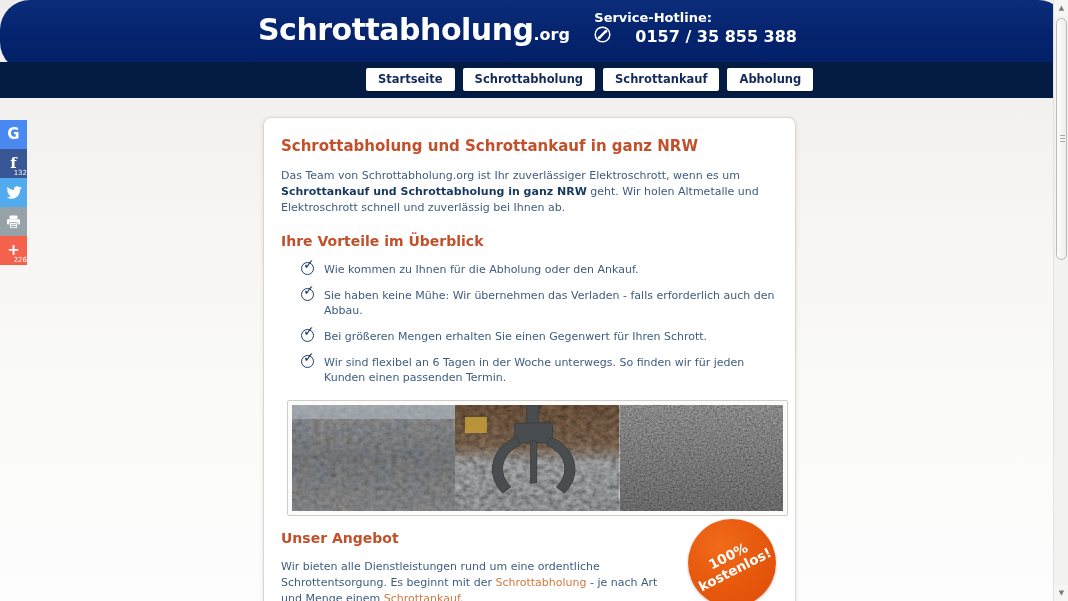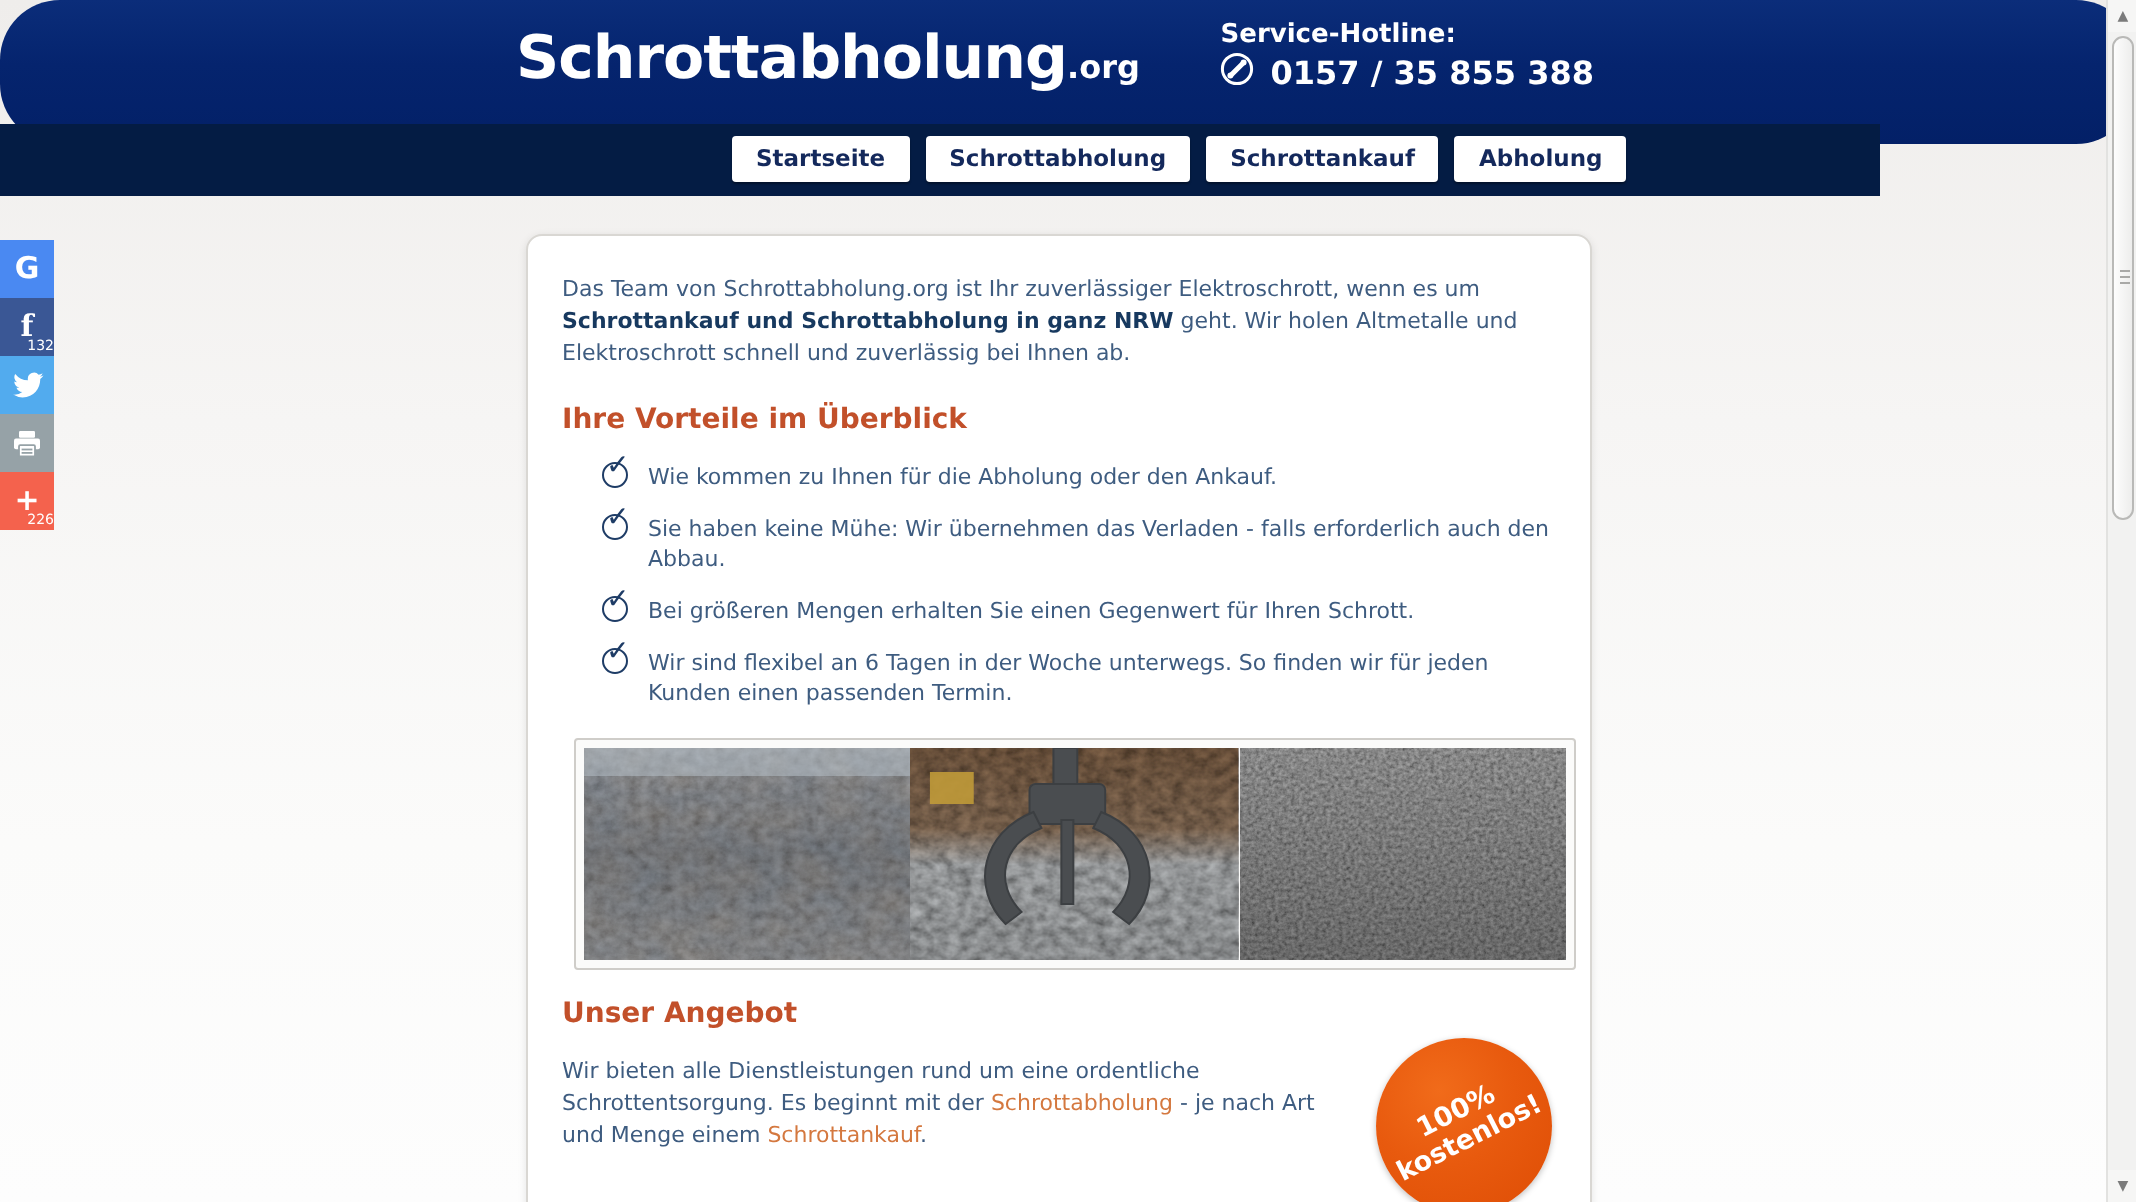--- a/index.html
+++ b/index.html
@@ -13,25 +13,25 @@
     background:linear-gradient(180deg,#efedeb 0%,#f6f5f4 35%,#fbfbfa 70%,#fdfdfd 100%); }
 
   
   .top-band { position:absolute; left:0; top:0; width:1068px; height:72px;
     background:linear-gradient(180deg,#0b2d7a 0%,#05246e 45%,#032067 100%);border-radius:30px; }
   .logo { position:absolute; left:258px; top:12px; color:#fff; cursor:pointer; white-space:nowrap; }
   .logo .main { font-size:30px; font-weight:bold; letter-spacing:-0.5px; }
   .logo .tld { font-size:16px; font-weight:600; }
   .hotline { position:absolute; right:271px; top:9px; text-align:left; color:#fff; }
   .hotline .lbl { font-size:13px; font-weight:bold; line-height:17px; }
-  .hotline .num-row { display:flex; align-items:center; justify-content:flex-end; gap:8px; }
+  .hotline .num-row { display:flex; align-items:center; justify-content:flex-end; gap:24px; }
   .hotline .num { font-size:16px; font-weight:bold; line-height:21px; }
 
   
-  .nav-band { position:absolute; left:0; top:62px; width:940px; height:36px;
+  .nav-band { position:absolute; left:0; top:62px; width:1068px; height:36px;
     background:#041c44; }
   .nav-row { position:absolute; left:366px; top:6px; display:flex; gap:8px; }
   .nav-btn { background:#fff; color:#14295c; font-size:11.5px; font-weight:bold;
     padding:0 12px; height:23px; line-height:23px; border-radius:2px; cursor:pointer;
     box-shadow:0 1px 1px rgba(0,0,0,.35); white-space:nowrap; }
 
   
   .social { position:absolute; left:0; top:120px; width:27px; z-index:40; }
   .social .sbtn { width:27px; height:29px; position:relative; display:flex;
     align-items:center; justify-content:center; color:#fff; cursor:pointer; }
@@ -149,20 +149,21 @@
       </span>
     </div>
     <div class="sbtn" style="background:#f4624d;">
       <span class="glyph">+</span>
       <span class="cnt">226</span>
     </div>
   </div>
 
   <div class="card">
 
+    <h1 class="page-h1">Schrottabholung und Schrottankauf in ganz NRW</h1>
 
     <p class="body-p"><span>Das Team von Schrottabholung.org ist Ihr zuverlässiger Elektroschrott, wenn es um </span><b>Schrottankauf und Schrottabholung in ganz NRW</b><span> geht. Wir holen Altmetalle und Elektroschrott schnell und zuverlässig bei Ihnen ab.</span></p>
 
     <h2 class="sec-h2">Ihre Vorteile im Überblick</h2>
 
     <ul class="checklist">
       <li>
         <span class="check-icon">
             <span class="tick">✓</span>
           </span>

